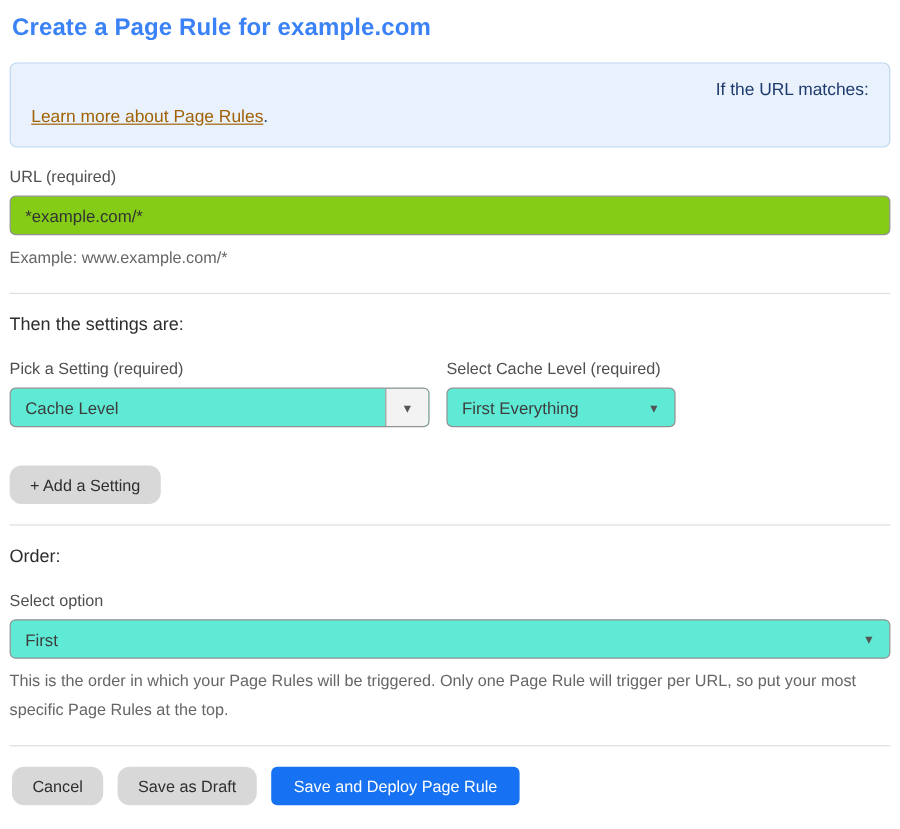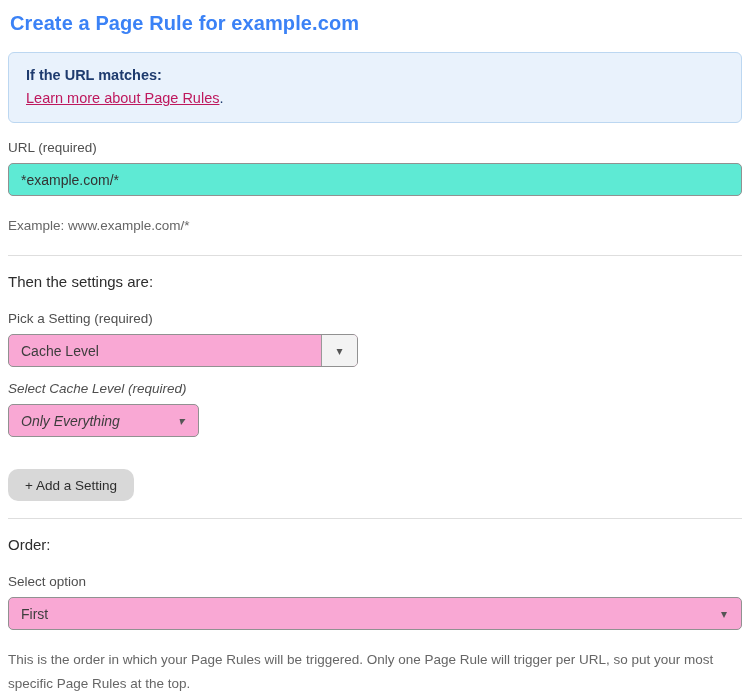--- a/index.html
+++ b/index.html
@@ -22,68 +22,68 @@
   .info-box {
     background: #e9f2fc;
     border: 1px solid #bcd7f1;
     border-radius: 6px;
     padding: 11px 17px 12px 17px;
     color: #1e3b6e;
     font-size: 14.5px;
     line-height: 23px;
     margin-bottom: 17px;
   }
-  .info-box .info-heading { font-weight: bold; }
+  .info-box .info-heading { font-weight: normal; text-align: right; }
   .info-box a.info-link {
-    color: #be185d;
+    color: #a16207;
     text-decoration: underline;
     cursor: pointer;
   }
   .field-label {
     font-size: 13.5px;
     color: #4f4f4f;
     margin-bottom: 8px;
   }
   .text-input {
     width: 100%;
     height: 33px;
     border: 1px solid #919191;
     border-radius: 5px;
     padding: 15px 12px;
     font-family: "Liberation Sans", sans-serif;
     font-size: 14px;
     color: #333;
-    background: #5eead4;
+    background: #84cc16;
     outline: none;
   }
   .help-text {
     font-size: 13.5px;
     color: #666;
-    margin-top: 18px;
+    margin-top: 7px;
     line-height: 24px;
   }
   hr.divider {
     border: none;
     border-top: 1px solid #dedede;
     margin: 17px 0;
   }
   .section-heading {
     font-size: 15px;
     font-weight: normal;
     color: #2d2d2d;
     margin-bottom: 21px;
   }
-  .settings-row { display: flex; gap: 14px; flex-direction: column; }
+  .settings-row { display: flex; gap: 14px; }
   .form-group-setting { width: 350px; }
-  .form-group-cache { width: 191px; font-style: italic; }
+  .form-group-cache { width: 191px; }
   .select-like {
     height: 33px;
     border: 1px solid #919191;
     border-radius: 5px;
-    background: #f9a8d4;
+    background: #5eead4;
     display: flex;
     align-items: center;
     cursor: pointer;
     overflow: hidden;
     font-size: 14px;
     color: #3d3d3d;
   }
   .select-like .select-value {
     flex: 1;
     padding-left: 12px;
@@ -150,21 +150,21 @@
     <div class="select-like">
       <span class="select-value">Cache Level</span>
       <span class="select-arrow-seg">
           <span>▾</span>
         </span>
     </div>
   </div>
   <div class="form-group-cache">
     <div class="field-label">Select Cache Level (required)</div>
     <div class="select-like">
-      <span class="select-value">Only Everything</span>
+      <span class="select-value">First Everything</span>
       <span class="select-arrow-plain"><span>▾</span></span>
     </div>
   </div>
 </div>
 
 <button class="btn btn-gray add-setting-btn">+ Add a Setting</button>
 
 <hr class="divider">
 
 <div class="section-heading">Order:</div>

